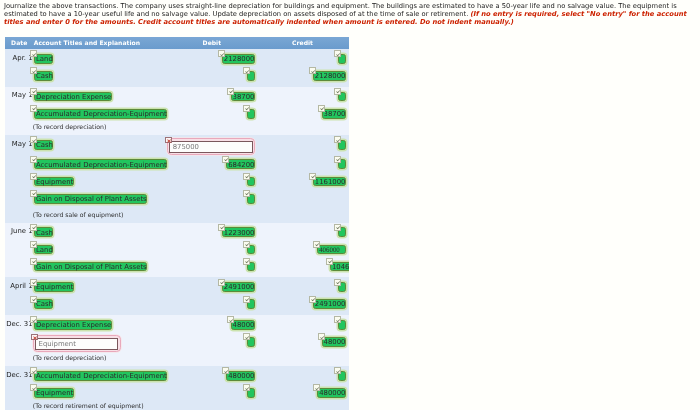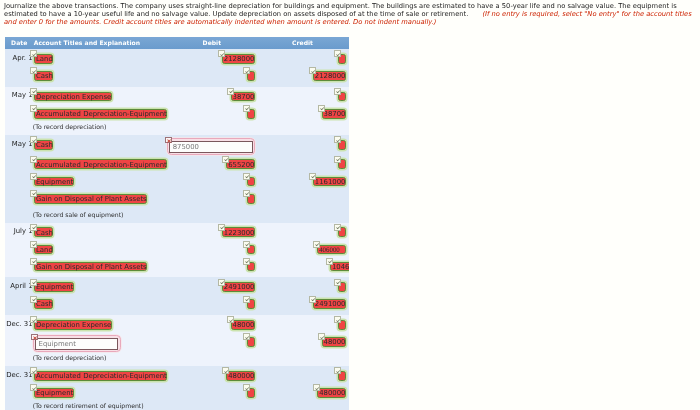--- a/index.html
+++ b/index.html
@@ -1,33 +1,33 @@
 <!DOCTYPE html>
 <html><head>
 <meta charset="utf-8">
 <style>
   html,body{margin:0;padding:0;background:#fffffb;}
   body{font-family:"DejaVu Sans",sans-serif;width:700px;height:410px;overflow:hidden;-webkit-font-smoothing:antialiased;text-rendering:geometricPrecision;}
   #intro{position:absolute;left:4px;top:1.5px;width:694px;font-size:6.72px;line-height:8.1px;color:#1c1c1c;}
-  #intro .em{color:#cc2200;font-style:italic;font-weight:normal;margin-left:12px;}
+  #intro .em{color:#cc2200;font-style:italic;font-weight:bold;}
   #tbl{position:absolute;left:5px;top:37.4px;width:344px;height:380px;overflow:hidden;}
   .hdr{position:relative;background:linear-gradient(#7aa7d4,#6a9bcd);color:#fff;font-weight:bold;font-size:6.05px;height:11.6px;}
   .hdr span{position:absolute;top:2.2px;letter-spacing:0.02px;}
   .grp{position:relative;background:#dde8f6;}
   .grp.alt{background:#eef3fc;}
   .grp{padding-top:3.51px;}
   .gline{position:relative;height:17.08px;}
   .gline.err{height:19.66px;}
   .gline.memo{height:10.64px;}
   .date{position:absolute;left:-5px;top:1.3px;width:32.6px;text-align:right;font-size:6.88px;color:#1c1c1c;white-space:nowrap;}
   .memotxt{position:absolute;left:27.8px;top:-0.3px;font-size:6.18px;color:#2b2b2b;white-space:nowrap;}
 
   
   .f{position:absolute;box-sizing:border-box;border:1.2px solid #5d8a3a;border-radius:2.6px;
-     background:#ef4444;height:9.9px;box-shadow:0 0 0 1.5px #cbe3ae;}
+     background:#22c55e;height:9.9px;box-shadow:0 0 0 1.5px #cbe3ae;}
   .f .t{position:absolute;left:1px;top:0.25px;font-size:6.88px;color:#2b2b2b;white-space:nowrap;line-height:9.5px;}
   .badge{position:absolute;width:7.1px;height:7.0px;box-sizing:border-box;border:0.9px solid #b4b8a4;background:#fbfcf0;}
   .badge svg{position:absolute;left:1.15px;top:1.45px;}
 
   
   .fe{position:absolute;box-sizing:border-box;border:1.6px solid #e9a8bb;border-radius:4.4px;
       background:#f8dfe6;height:16.5px;box-shadow:0 0 0 0.8px #f6e6ea;}
   .fe .inner{position:absolute;left:1.2px;top:2px;right:1.8px;bottom:1.4px;box-sizing:border-box;
       border:0.9px solid #7a575c;background:#fdfdfc;}
   .fe .t{position:absolute;left:4.4px;top:3.4px;font-size:6.88px;color:#7a7a7a;white-space:nowrap;line-height:9.5px;}
@@ -191,21 +191,21 @@
       <div class="gline">
         <div class="f" style="left: 29px; width: 133.228px; top: 1.42px;">
           <div class="t">Accumulated Depreciation-Equipment</div>
           <div class="badge" style="left: -5px; top: -4.6px;">
             <svg width="4.2" height="3.6" viewBox="0 0 27 22">
               <path d="M1.5 11.5 L5.5 7.8 L11.0 13.6 L22.5 1.5 L25.5 4.6 L11.2 19.6 Z" fill="#5e6749"></path>
             </svg>
           </div>
         </div>
         <div class="f" style="left: 221.15px; width: 28.65px; top: 1.42px;">
-          <div class="t">655200</div>
+          <div class="t">684200</div>
           <div class="badge" style="left: -5px; top: -4.6px;">
             <svg width="4.2" height="3.6" viewBox="0 0 27 22">
               <path d="M1.5 11.5 L5.5 7.8 L11.0 13.6 L22.5 1.5 L25.5 4.6 L11.2 19.6 Z" fill="#5e6749"></path>
             </svg>
           </div>
         </div>
         <div class="f" style="left: 332.6px; width: 8.2px; top: 1.42px;">
           <div class="t"></div>
           <div class="badge" style="left: -5px; top: -4.6px;">
             <svg width="4.2" height="3.6" viewBox="0 0 27 22">
@@ -257,21 +257,21 @@
             </svg>
           </div>
         </div>
       </div>
       <div class="gline memo">
         <div class="memotxt">(To record sale of equipment)</div>
       </div>
     </div>
     <div class="grp alt">
       <div class="gline">
-        <div class="date">July 1</div>
+        <div class="date">June 1</div>
         <div class="f" style="left: 29px; width: 19.3531px; top: 1.42px;">
           <div class="t">Cash</div>
           <div class="badge" style="left: -5px; top: -4.6px;">
             <svg width="4.2" height="3.6" viewBox="0 0 27 22">
               <path d="M1.5 11.5 L5.5 7.8 L11.0 13.6 L22.5 1.5 L25.5 4.6 L11.2 19.6 Z" fill="#5e6749"></path>
             </svg>
           </div>
         </div>
         <div class="f" style="left: 216.775px; width: 33.025px; top: 1.42px;">
           <div class="t">1223000</div>

